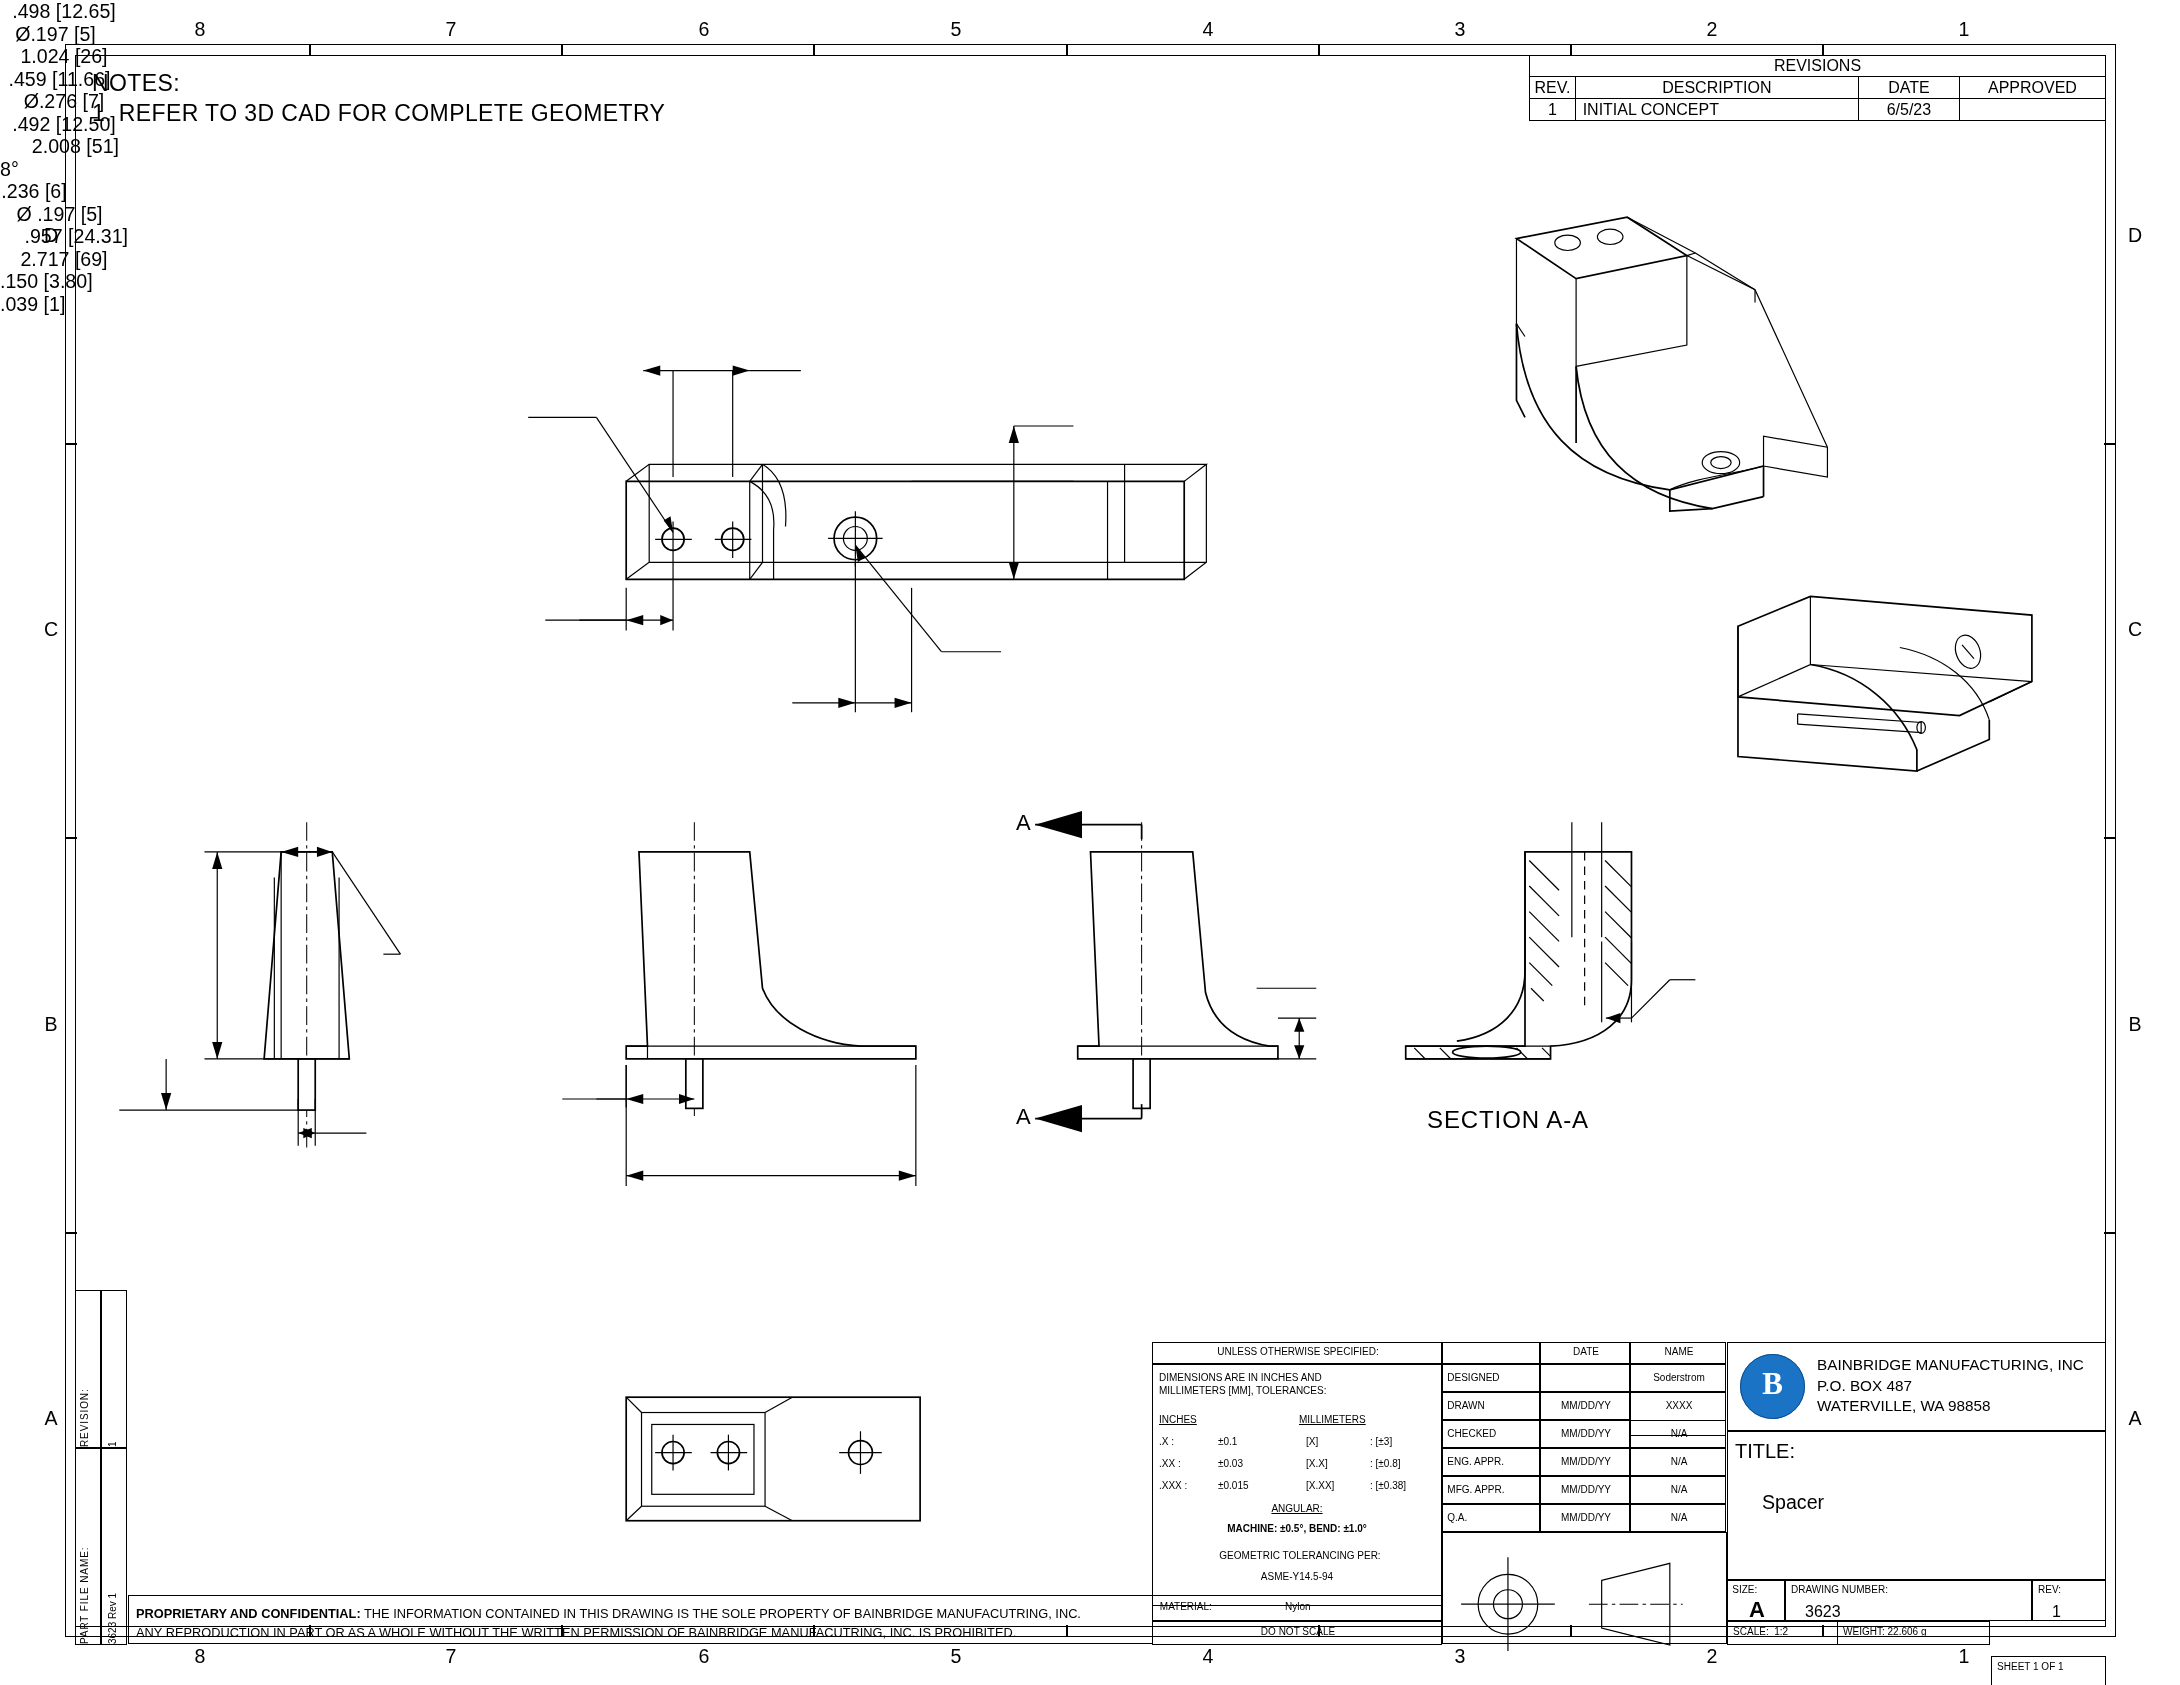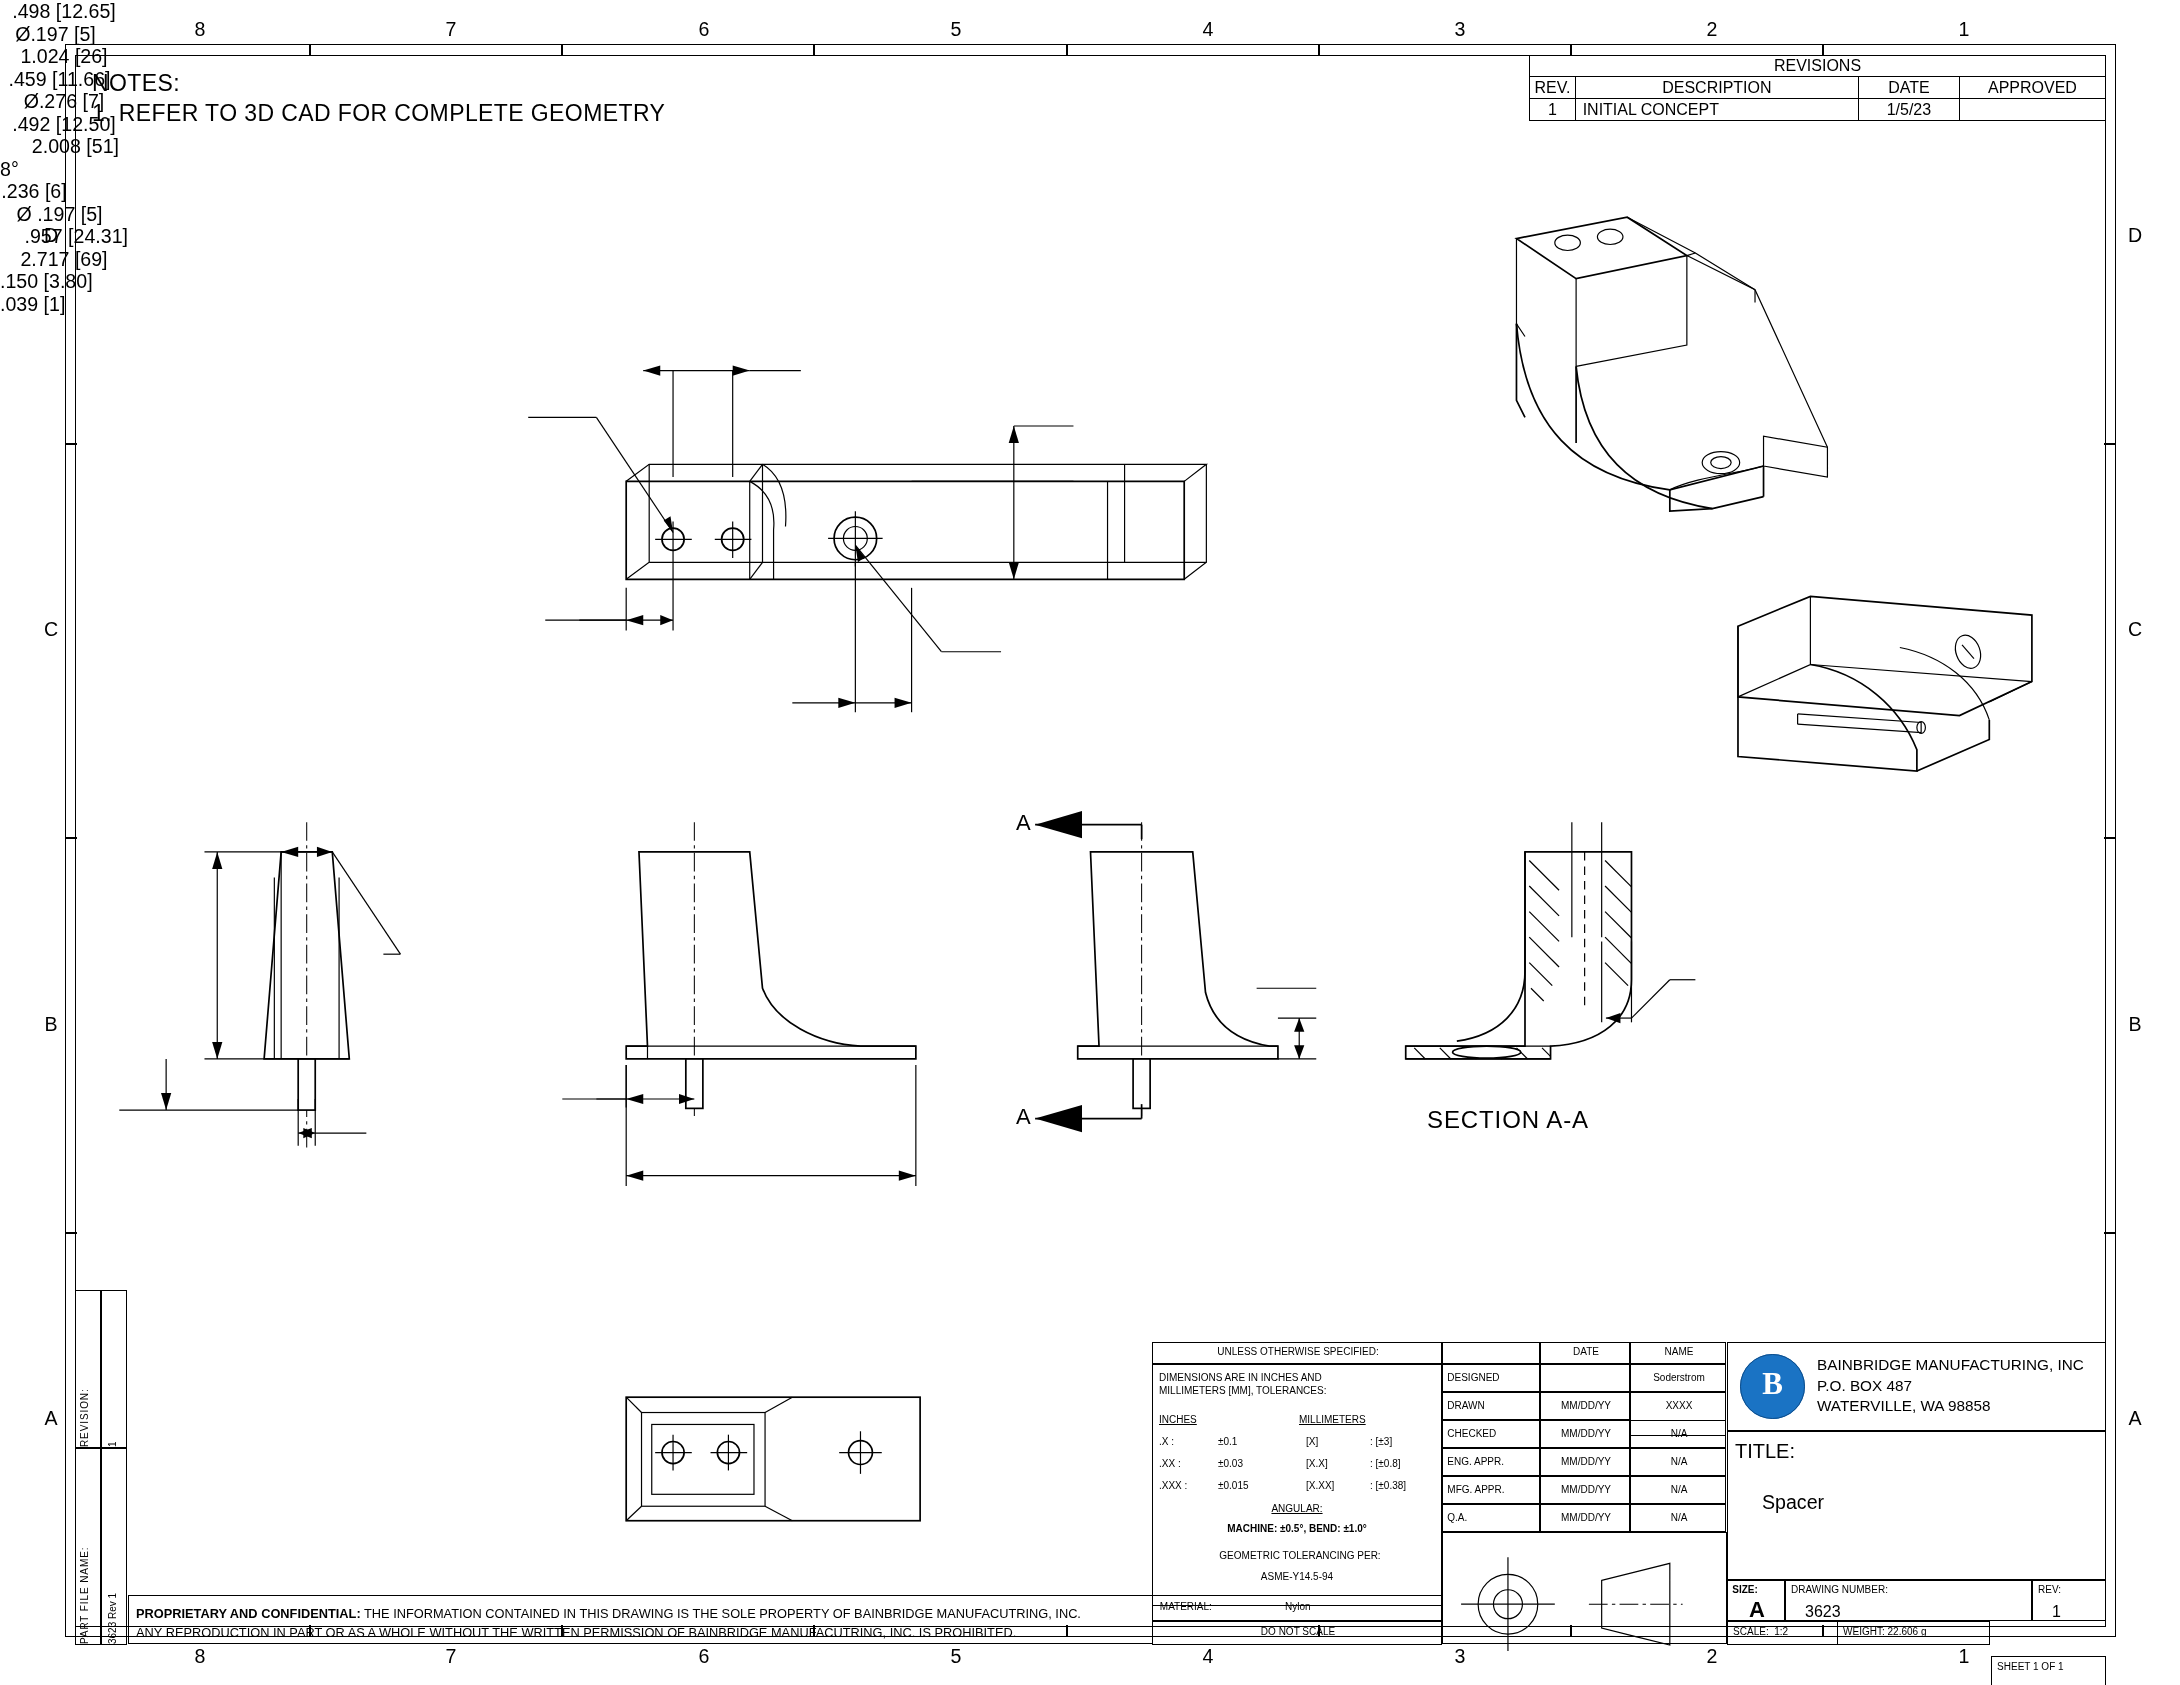--- a/index.html
+++ b/index.html
@@ -102,21 +102,21 @@
       </tr>
       <tr>
         <td style="width:45px;">REV.</td>
         <td style="width:285px;">DESCRIPTION</td>
         <td style="width:101px;">DATE</td>
         <td style="width:146px;">APPROVED</td>
       </tr>
       <tr>
         <td>1</td>
         <td style="text-align:left;padding-left:6.8px;">INITIAL CONCEPT</td>
-        <td>1/5/23</td>
+        <td>6/5/23</td>
         <td></td>
       </tr>
     </tbody>
       </table>
   </div>
 
   <svg width="2181" height="1686" viewBox="0 0 2560 1979">
 
     <g>
       <polygon class="fillw" points="735,565 1390,565 1390,680 735,680"></polygon>
@@ -513,21 +513,21 @@
   <div class="txt ctr" style="left:1740px;top:1367px;width:65px;font-size:31px;font-weight:bold;color:#fff;font-family:'Liberation Serif',serif;">B</div>
   <div class="txt small" style="left:1817px;top:1356px;font-size:15.3px;">BAINBRIDGE MANUFACTURING, INC</div>
   <div class="txt small" style="left:1817px;top:1377px;font-size:15.3px;">P.O. BOX 487</div>
   <div class="txt small" style="left:1817px;top:1397px;font-size:15.3px;">WATERVILLE, WA 98858</div>
 
   <div class="tbl-cell" style="left:1727px;top:1431px;width:379px;height:149px;"></div>
   <div class="txt small" style="left:1735px;top:1440px;font-size:20px;">TITLE:</div>
   <div class="txt" style="left:1762px;top:1492px;font-size:19.6px;">Spacer</div>
 
   <div class="tbl-cell" style="left:1727px;top:1580px;width:58px;height:41px;">
-    <div class="txt small" style="left:4.3px;top:3.4px;font-weight:bold;">SIZE:</div>
+    <div class="txt small" style="left:4.3px;top:3.4px;">SIZE:</div>
     <div class="txt ctr" style="left:0;top:17px;width:58px;font-size:22px;font-weight:bold;">A</div>
   </div>
   <div class="tbl-cell" style="left:1785px;top:1580px;width:247px;height:41px;">
     <div class="txt small" style="left:5.1px;top:3.4px;">DRAWING NUMBER:</div>
     <div class="txt small" style="left:19px;top:22px;font-size:16px;">3623</div>
   </div>
   <div class="tbl-cell" style="left:2032px;top:1580px;width:74px;height:41px;">
     <div class="txt small" style="left:5.1px;top:3.4px;">REV:</div>
     <div class="txt small" style="left:19px;top:22px;font-size:16px;">1</div>
   </div>

